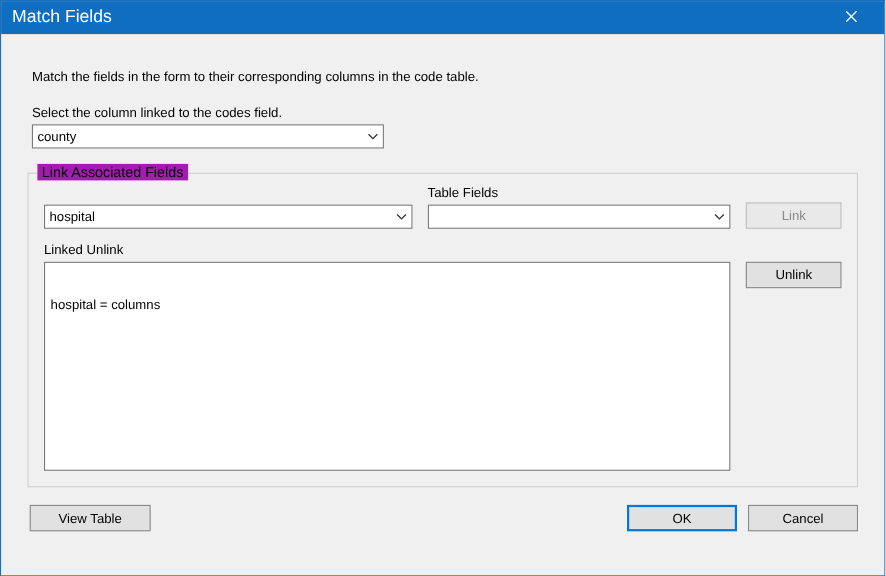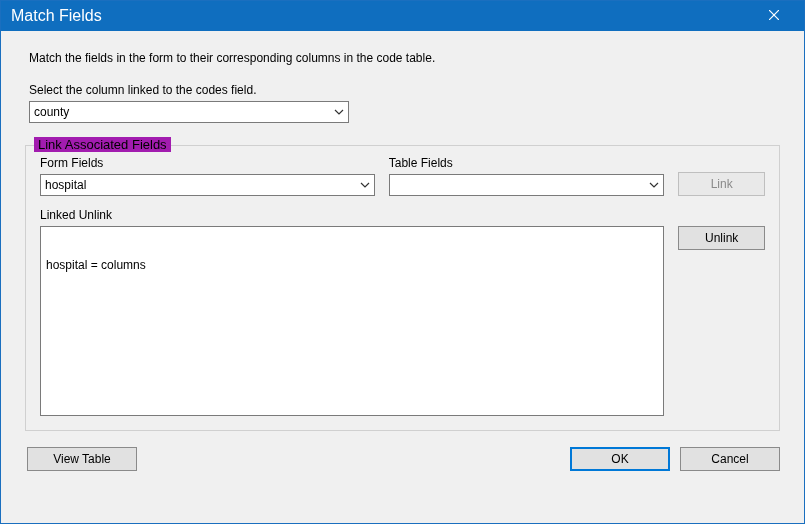--- a/index.html
+++ b/index.html
@@ -35,21 +35,21 @@
     width: 45px;
     height: 30px;
     display: flex;
     align-items: center;
     justify-content: center;
     cursor: default;
   }
   .titlebar .close svg { stroke: #fff; }
   .client {
     flex: 1 1 auto;
-    padding: 14px 24px 16px 24px;
+    padding: 26px 24px 16px 24px;
     display: flex;
     flex-direction: column;
   }
   .intro {
     margin: 6px 0 18px 4px;
   }
   .label {
     margin: 0 0 4px 4px;
   }
   .combo {
@@ -169,21 +169,20 @@
             <polyline points="1,1 5,5 9,1" fill="none" stroke="#333" stroke-width="1.2"></polyline>
           </svg>
       </span>
     </div>
 
     <div class="fieldset">
       <div class="legend">Link Associated Fields</div>
 
       <div class="row">
         <div class="col form-col">
-          <div class="label" style="margin-left:0">Form Fields</div>
           <div class="combo">
             <span>hospital</span>
             <span class="chev">
               <svg width="10" height="6" viewBox="0 0 10 6">
                   <polyline points="1,1 5,5 9,1" fill="none" stroke="#333" stroke-width="1.2"></polyline>
                 </svg>
             </span>
           </div>
         </div>
         <div class="col table-col">

